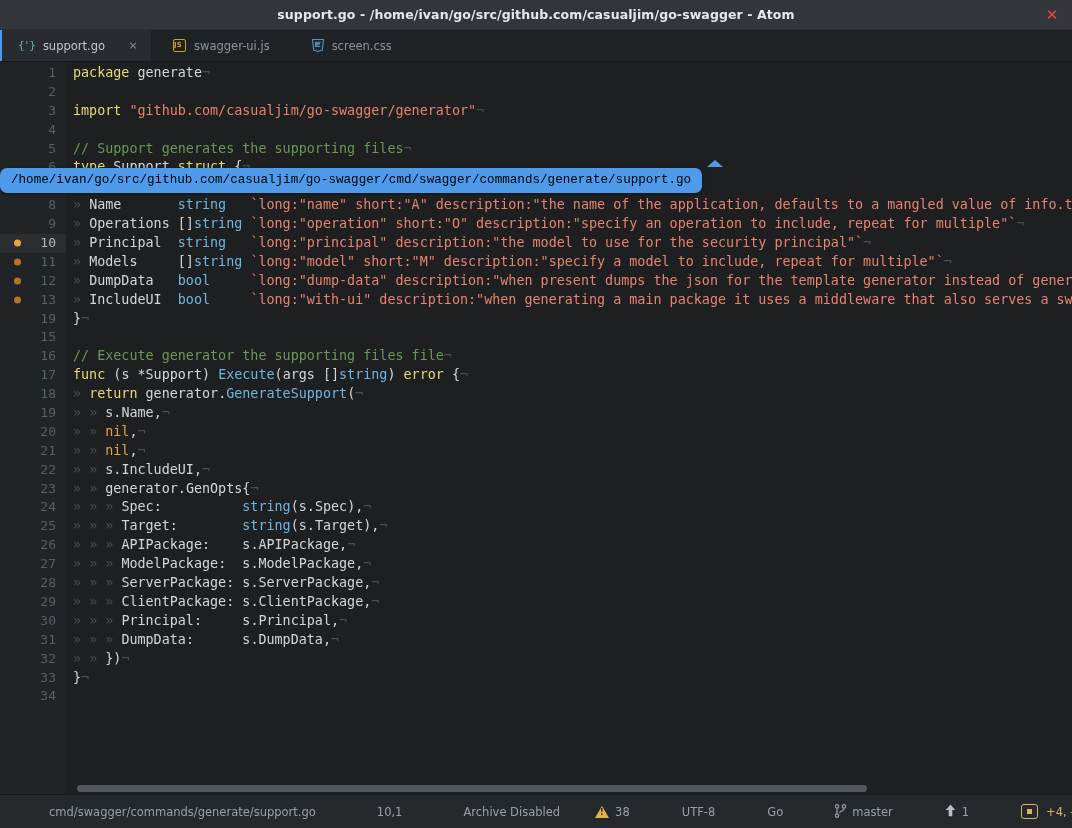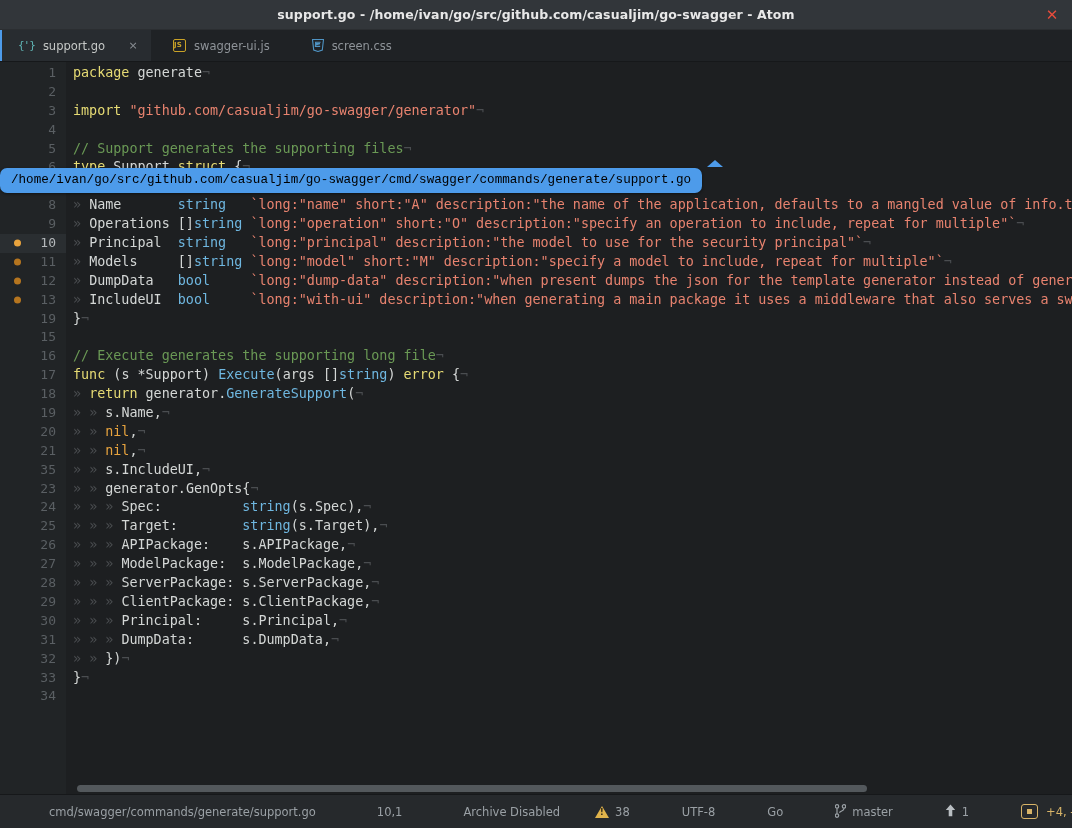--- a/index.html
+++ b/index.html
@@ -238,21 +238,21 @@
           <div class="gline"><span class="gdot"></span>12</div>
           <div class="gline"><span class="gdot"></span>13</div>
           <div class="gline">19</div>
           <div class="gline">15</div>
           <div class="gline">16</div>
           <div class="gline">17</div>
           <div class="gline">18</div>
           <div class="gline">19</div>
           <div class="gline">20</div>
           <div class="gline">21</div>
-          <div class="gline">35</div>
+          <div class="gline">22</div>
           <div class="gline">23</div>
           <div class="gline">24</div>
           <div class="gline">25</div>
           <div class="gline">26</div>
           <div class="gline">27</div>
           <div class="gline">28</div>
           <div class="gline">29</div>
           <div class="gline">30</div>
           <div class="gline">31</div>
           <div class="gline">32</div>
@@ -270,21 +270,21 @@
             <div class="cline"><span class="kw">type</span><span class="pln"> </span><span class="pln">Support</span><span class="pln"> </span><span class="kw">struct</span><span class="pln"> {</span><span class="eol">¬</span></div>
             <div class="cline"><span class="ind">» </span><span class="pln">shared</span><span class="eol">¬</span></div>
             <div class="cline"><span class="ind">» </span><span class="pln">Name</span><span class="pln">       </span><span class="typ">string</span><span class="pln">   </span><span class="str">`long:"name" short:"A" description:"the name of the application, defaults to a mangled value of info.t</span></div>
             <div class="cline"><span class="ind">» </span><span class="pln">Operations</span><span class="pln"> []</span><span class="typ">string</span><span class="pln"> </span><span class="str">`long:"operation" short:"O" description:"specify an operation to include, repeat for multiple"`</span><span class="eol">¬</span></div>
             <div class="cline"><span class="ind">» </span><span class="pln">Principal</span><span class="pln">  </span><span class="typ">string</span><span class="pln">   </span><span class="str">`long:"principal" description:"the model to use for the security principal"`</span><span class="eol">¬</span></div>
             <div class="cline"><span class="ind">» </span><span class="pln">Models</span><span class="pln">     []</span><span class="typ">string</span><span class="pln"> </span><span class="str">`long:"model" short:"M" description:"specify a model to include, repeat for multiple"`</span><span class="eol">¬</span></div>
             <div class="cline"><span class="ind">» </span><span class="pln">DumpData</span><span class="pln">   </span><span class="typ">bool</span><span class="pln">     </span><span class="str">`long:"dump-data" description:"when present dumps the json for the template generator instead of gener</span></div>
             <div class="cline"><span class="ind">» </span><span class="pln">IncludeUI</span><span class="pln">  </span><span class="typ">bool</span><span class="pln">     </span><span class="str">`long:"with-ui" description:"when generating a main package it uses a middleware that also serves a sw</span></div>
             <div class="cline"><span class="pln">}</span><span class="eol">¬</span></div>
             <div class="cline"></div>
-            <div class="cline"><span class="com">// Execute generates the supporting long file</span><span class="eol">¬</span></div>
+            <div class="cline"><span class="com">// Execute generator the supporting files file</span><span class="eol">¬</span></div>
             <div class="cline"><span class="kw">func</span><span class="pln"> (</span><span class="pln">s</span><span class="pln"> *</span><span class="pln">Support</span><span class="pln">) </span><span class="fn">Execute</span><span class="pln">(</span><span class="pln">args</span><span class="pln"> []</span><span class="typ">string</span><span class="pln">) </span><span class="kw">error</span><span class="pln"> {</span><span class="eol">¬</span></div>
             <div class="cline"><span class="ind">» </span><span class="kw">return</span><span class="pln"> </span><span class="pln">generator</span><span class="pln">.</span><span class="fn">GenerateSupport</span><span class="pln">(</span><span class="eol">¬</span></div>
             <div class="cline"><span class="ind">» </span><span class="ind">» </span><span class="pln">s</span><span class="pln">.</span><span class="pln">Name</span><span class="pln">,</span><span class="eol">¬</span></div>
             <div class="cline"><span class="ind">» </span><span class="ind">» </span><span class="con">nil</span><span class="pln">,</span><span class="eol">¬</span></div>
             <div class="cline"><span class="ind">» </span><span class="ind">» </span><span class="con">nil</span><span class="pln">,</span><span class="eol">¬</span></div>
             <div class="cline"><span class="ind">» </span><span class="ind">» </span><span class="pln">s</span><span class="pln">.</span><span class="pln">IncludeUI</span><span class="pln">,</span><span class="eol">¬</span></div>
             <div class="cline"><span class="ind">» </span><span class="ind">» </span><span class="pln">generator</span><span class="pln">.</span><span class="pln">GenOpts</span><span class="pln">{</span><span class="eol">¬</span></div>
             <div class="cline"><span class="ind">» </span><span class="ind">» </span><span class="ind">» </span><span class="pln">Spec</span><span class="pln">:          </span><span class="typ">string</span><span class="pln">(</span><span class="pln">s</span><span class="pln">.</span><span class="pln">Spec</span><span class="pln">),</span><span class="eol">¬</span></div>
             <div class="cline"><span class="ind">» </span><span class="ind">» </span><span class="ind">» </span><span class="pln">Target</span><span class="pln">:        </span><span class="typ">string</span><span class="pln">(</span><span class="pln">s</span><span class="pln">.</span><span class="pln">Target</span><span class="pln">),</span><span class="eol">¬</span></div>
             <div class="cline"><span class="ind">» </span><span class="ind">» </span><span class="ind">» </span><span class="pln">APIPackage</span><span class="pln">:    </span><span class="pln">s</span><span class="pln">.</span><span class="pln">APIPackage</span><span class="pln">,</span><span class="eol">¬</span></div>

